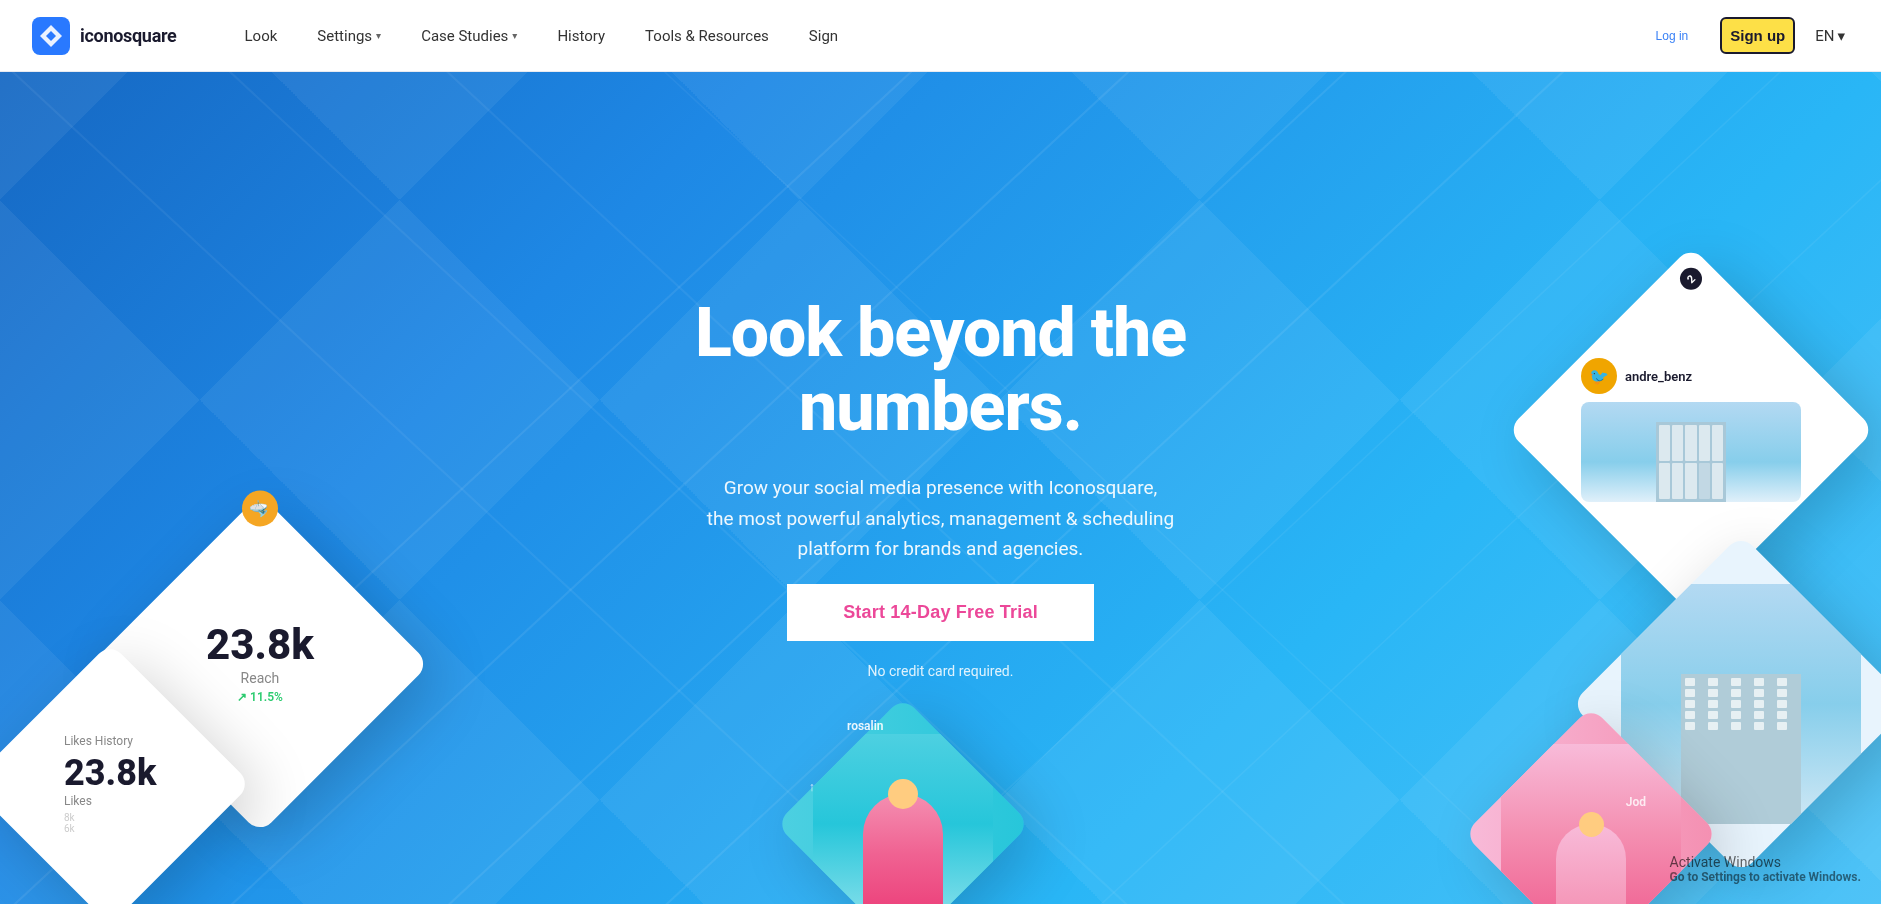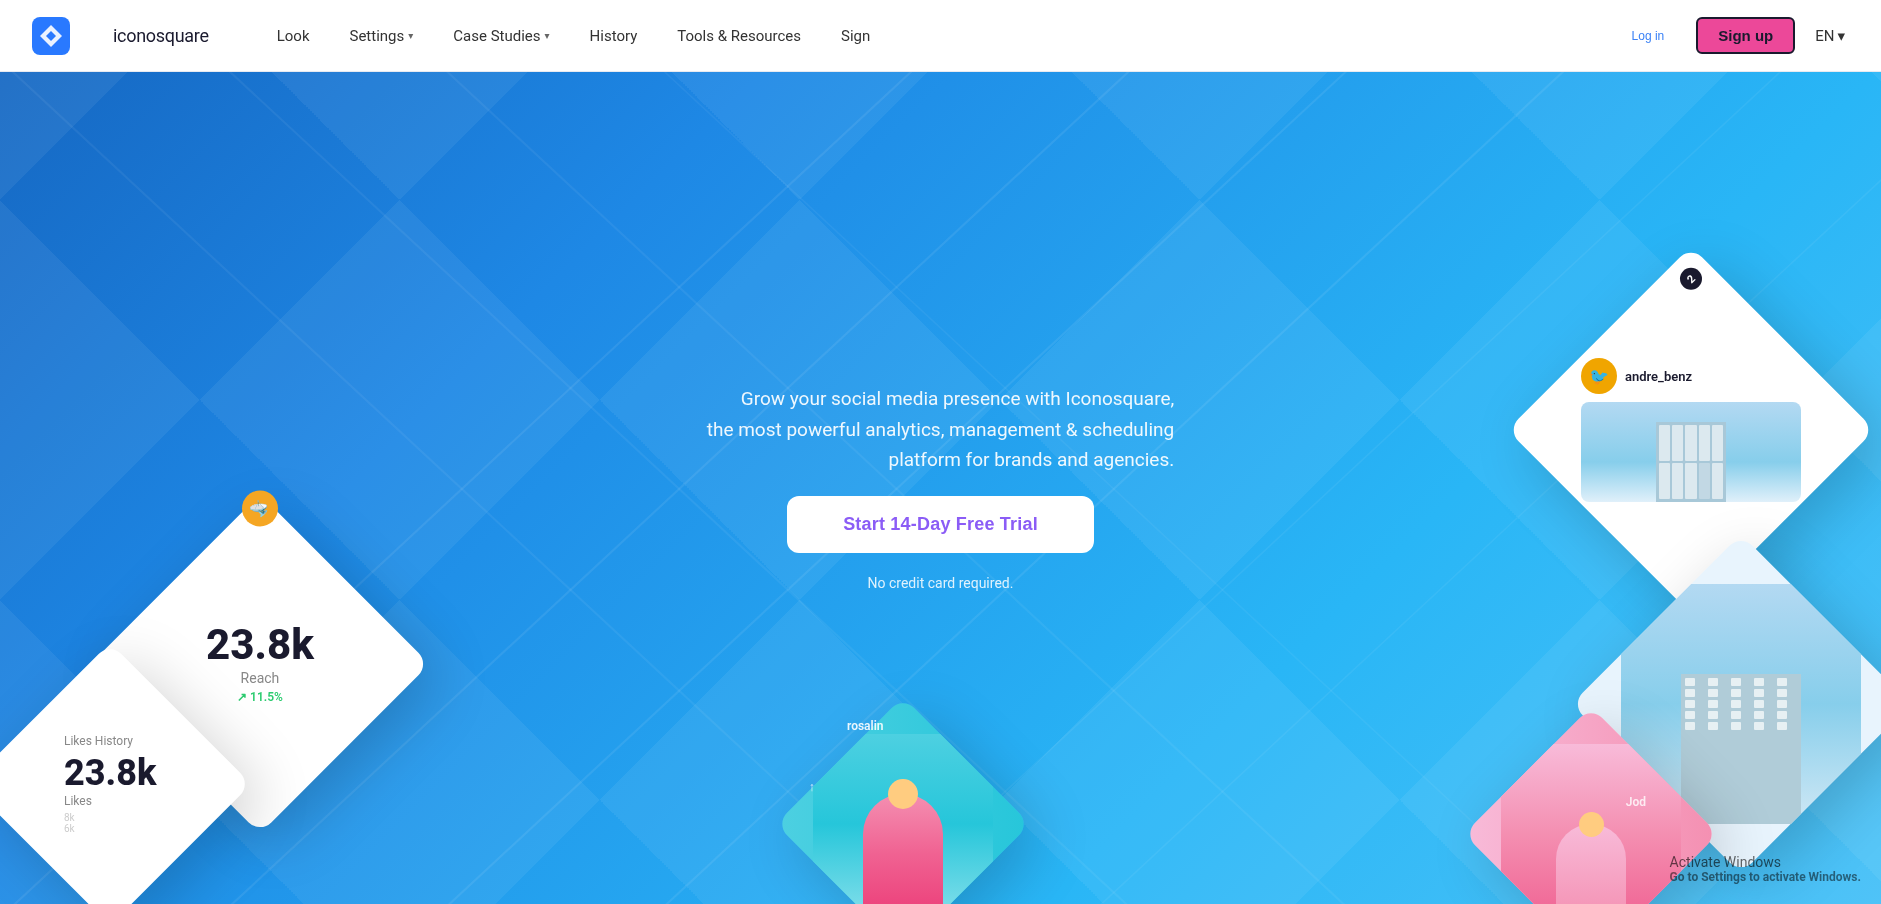--- a/index.html
+++ b/index.html
@@ -23,24 +23,23 @@
       gap: 10px;
       margin-right: 48px;
       text-decoration: none;
     }
     .logo-icon {
       width: 38px;
       height: 38px;
     }
     .logo-text {
       font-size: 18px;
-      font-weight: 400;
+      font-weight: 700;
       color: #1a1a2e;
       letter-spacing: -0.3px;
-      margin-left: 33px;
     }
     .navbar-nav {
       display: flex;
       align-items: center;
       gap: 0;
       flex: 1;
     }
     .nav-item {
       display: flex;
       align-items: center;
@@ -68,24 +67,24 @@
       cursor: pointer;
       padding: 8px 16px;
       background: none;
       border: none;
       font-weight: 500;
     }
     .btn-signup {
       font-size: 15px;
       font-weight: 600;
       color: #1a1a2e;
-      background: #ec4899;
+      background: #fde047;
       border: 2px solid #1a1a2e;
       border-radius: 6px;
-      padding: 8px 20px;
+      padding: 8px 8px;
       cursor: pointer;
     }
     .lang-selector {
       display: flex;
       align-items: center;
       gap: 3px;
       font-size: 15px;
       color: #333;
       cursor: pointer;
       padding: 8px 4px;
@@ -143,30 +142,29 @@
       line-height: 1.1;
       margin-bottom: 28px;
       letter-spacing: -1px;
     }
     .hero-subtitle {
       font-size: 19px;
       color: rgba(255,255,255,0.92);
       line-height: 1.6;
       margin-bottom: 20px;
       font-weight: 400;
-      text-align: right;
     }
     .btn-trial {
       display: inline-block;
       background: #fff;
-      color: #8b5cf6;
+      color: #ec4899;
       font-size: 18px;
       font-weight: 700;
       padding: 18px 56px;
-      border-radius: 12px;
+      border-radius: 0;
       border: none;
       cursor: pointer;
       margin-bottom: 20px;
       letter-spacing: 0.2px;
     }
     .hero-note {
       font-size: 14px;
       color: rgba(255,255,255,0.85);
       margin-top: 4px;
     }
@@ -465,20 +463,21 @@
       <line x1="800" y1="1100" x2="2200" y2="-200" stroke="rgba(255,255,255,0.06)" stroke-width="1.5"></line>
 
       <line x1="-200" y1="-200" x2="1200" y2="1100" stroke="rgba(255,255,255,0.06)" stroke-width="2"></line>
       <line x1="0" y1="-200" x2="1400" y2="1100" stroke="rgba(255,255,255,0.06)" stroke-width="2"></line>
       <line x1="200" y1="-200" x2="1600" y2="1100" stroke="rgba(255,255,255,0.06)" stroke-width="2"></line>
       <line x1="400" y1="-200" x2="1800" y2="1100" stroke="rgba(255,255,255,0.05)" stroke-width="1.5"></line>
     </svg>
   </div>
 
   <div class="hero-content">
+    <h1 class="hero-title">Look beyond the numbers.</h1>
     <p class="hero-subtitle">
       Grow your social media presence with Iconosquare,<br>
       the most powerful analytics, management &amp; scheduling<br>
       platform for brands and agencies.
     </p>
     <div>
       <button class="btn-trial">Start 14-Day Free Trial</button>
       <br>
       <span class="hero-note">No credit card required.</span>
     </div>

